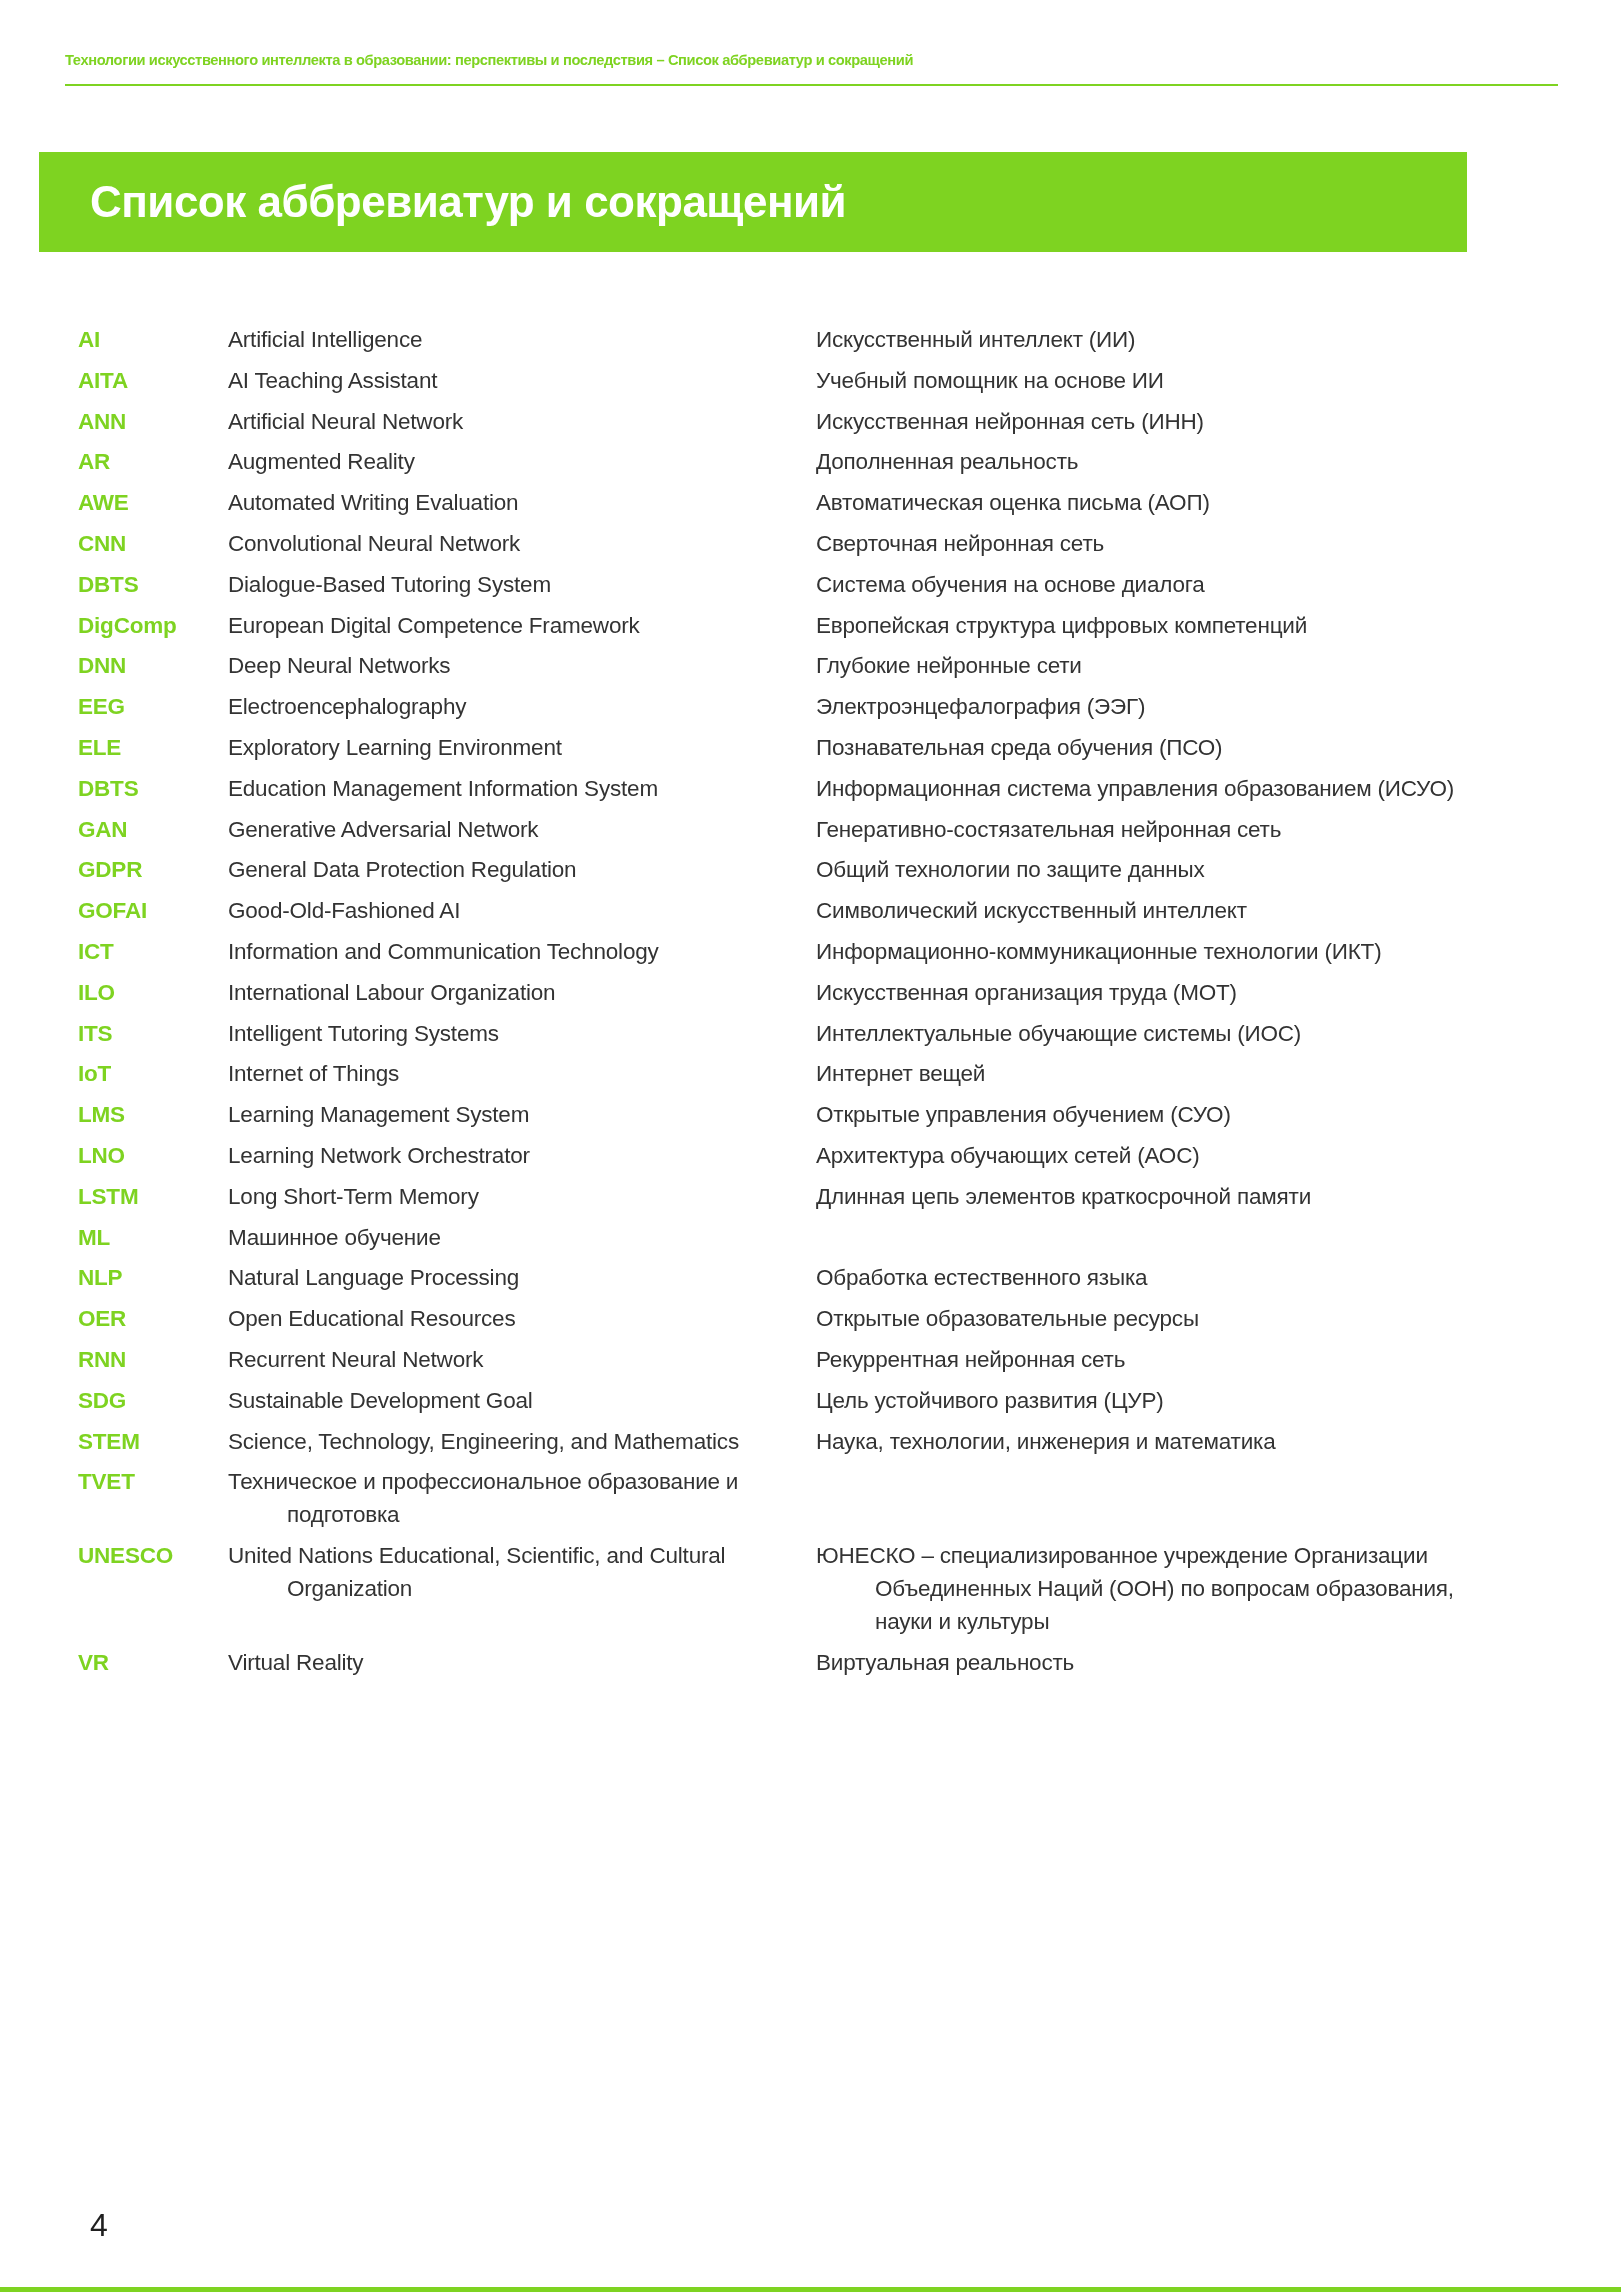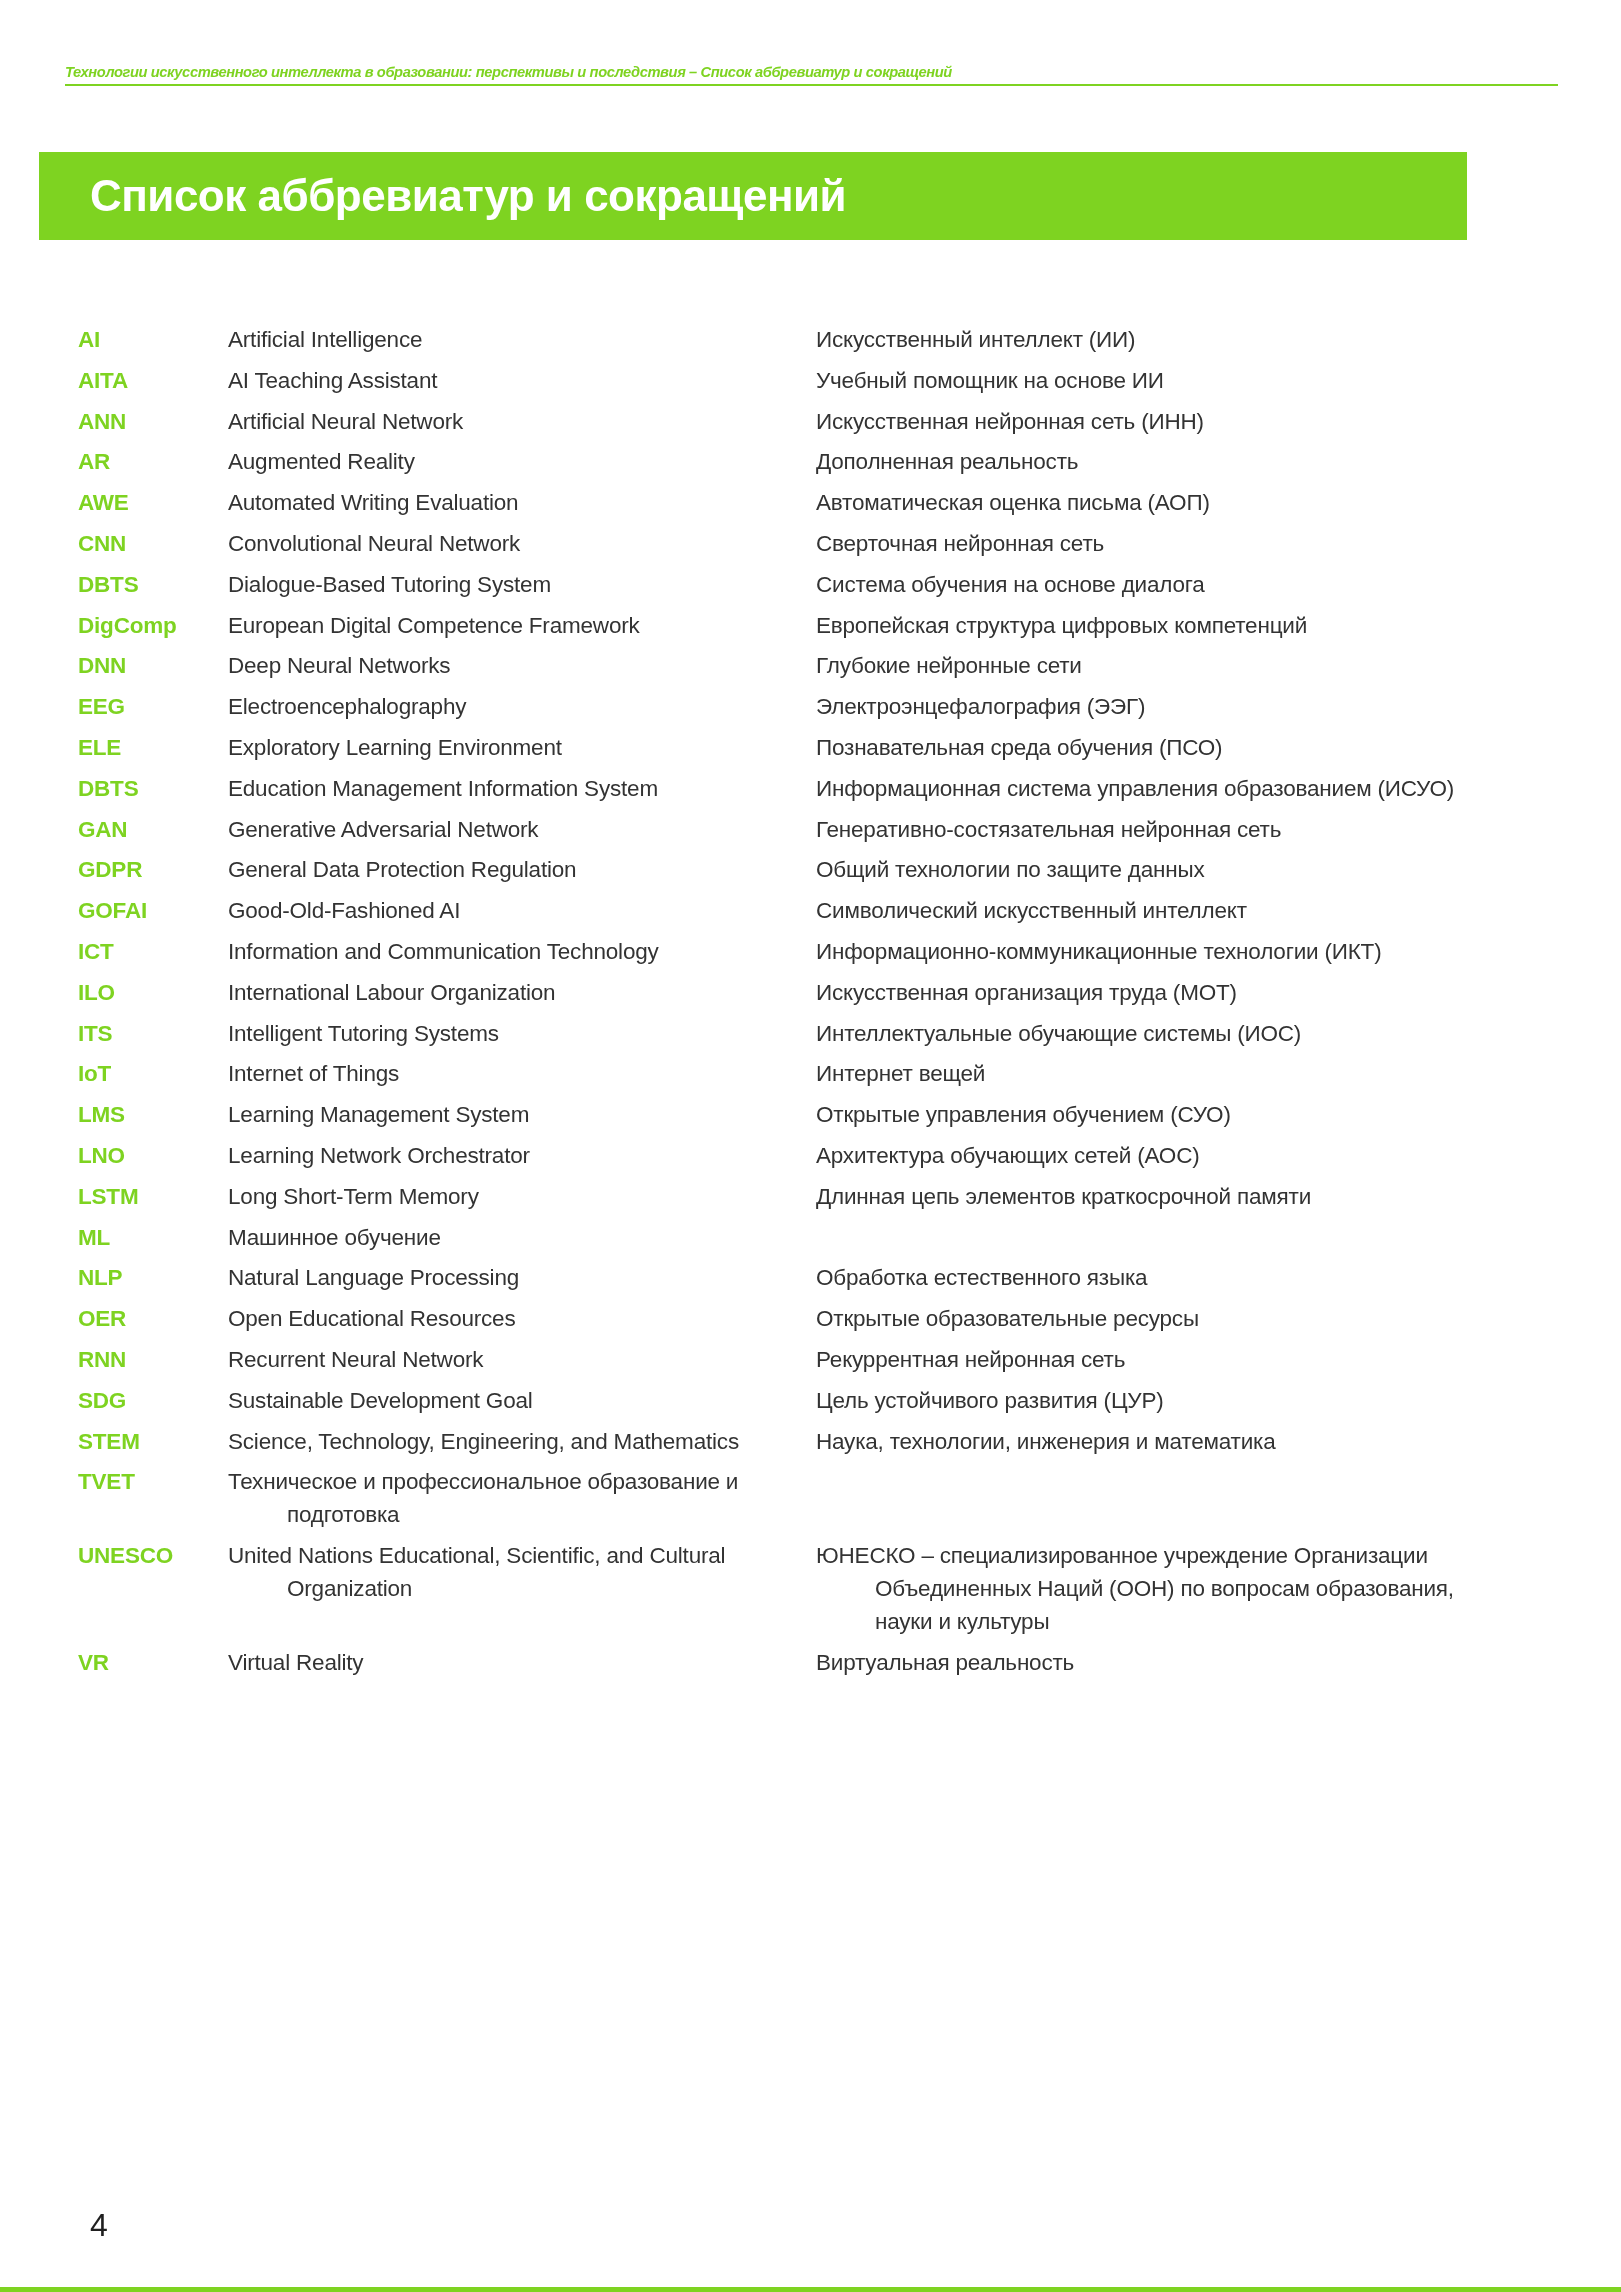--- a/index.html
+++ b/index.html
@@ -10,43 +10,42 @@
     height: 2293px;
     font-family: "Liberation Sans", sans-serif;
     color: #333333;
     overflow: hidden;
   }
   :root { --accent: #7ed321; --body-text: #333333; }
 
   .running-head {
     position: absolute;
     left: 65px;
-    top: 64px;
+    top: 52px;
     font-size: 14.7px;
     font-weight: bold;
     letter-spacing: -0.4px;
     color: var(--accent);
     white-space: nowrap;
-    font-style: italic;
   }
   .head-rule {
     position: absolute;
     left: 65px;
     right: 63px;
     top: 84px;
     height: 2px;
     background: var(--accent);
   }
 
   .banner {
     position: absolute;
     left: 39px;
     top: 152px;
     width: 1428px;
-    height: 88px;
+    height: 100px;
     background: var(--accent);
     display: flex;
     align-items: center;
   }
   .banner-title {
     color: #ffffff;
     font-weight: bold;
     font-size: 44px;
     letter-spacing: -0.5px;
     padding-left: 51px;

